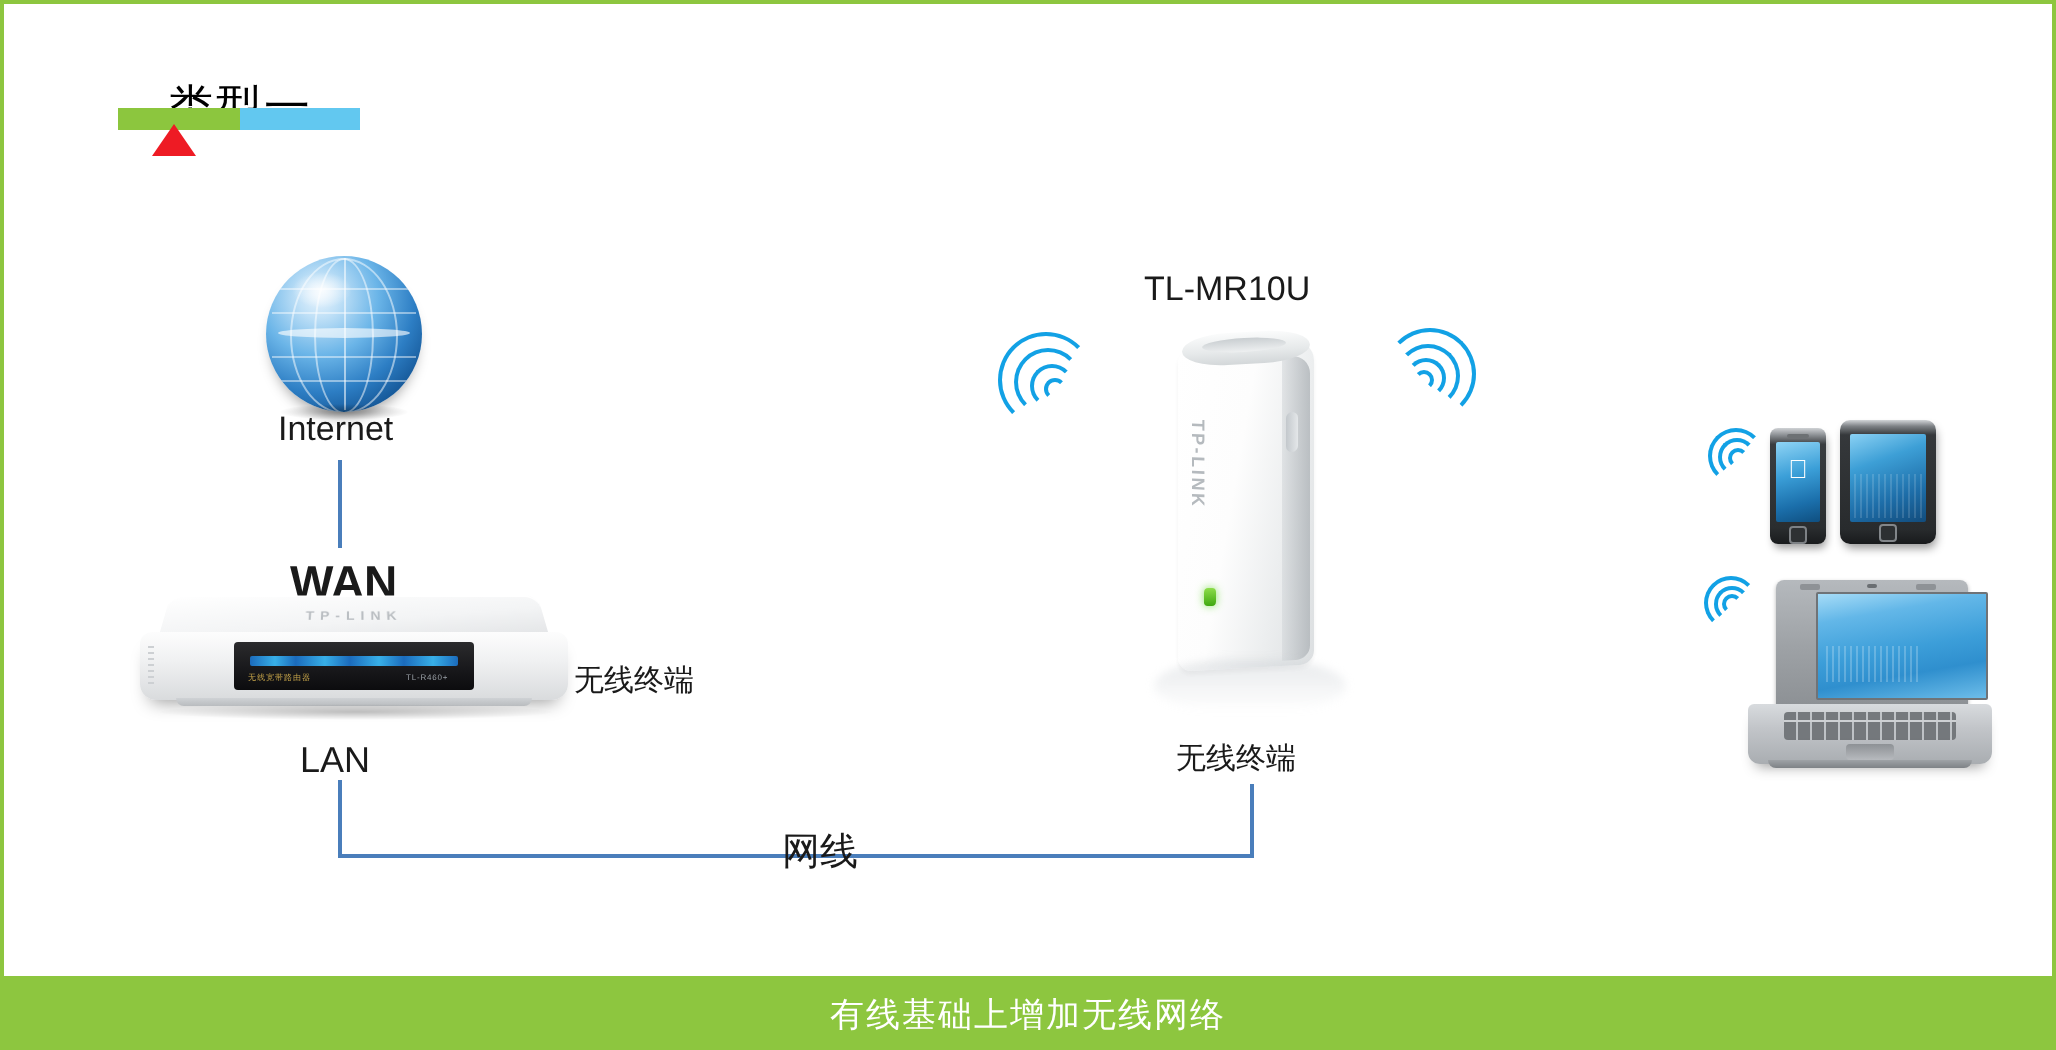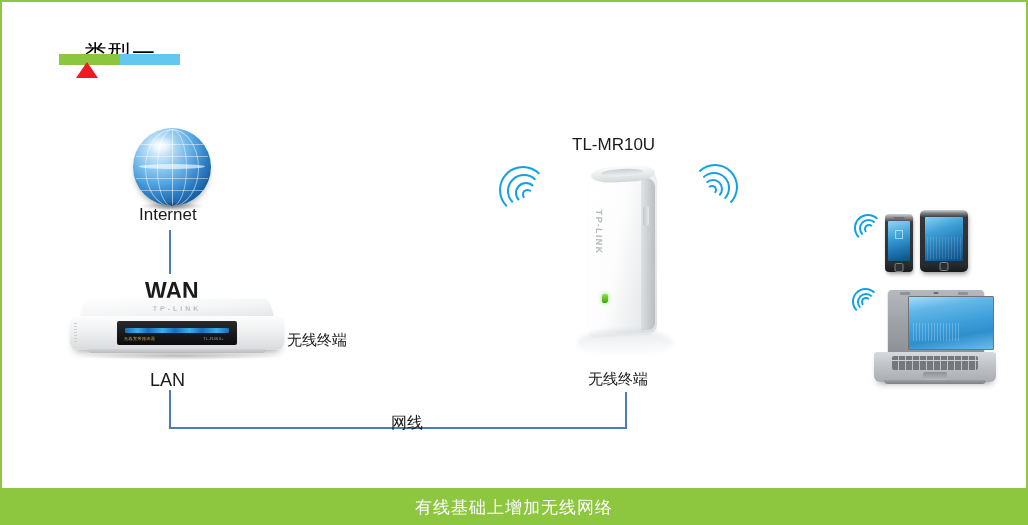--- a/index.html
+++ b/index.html
@@ -33,21 +33,21 @@
   }
 
   
   .lbl{position:absolute;white-space:nowrap;color:#1a1a1a;}
   .lbl-internet{left:137px;top:203px;font-size:17px;}
   .lbl-wan{left:143px;top:276px;font-size:23px;font-weight:bold;}
   .lbl-lan{left:148px;top:368px;font-size:18px;}
   .lbl-router{left:285px;top:329px;font-size:15px;}
   .lbl-mr10u{left:570px;top:133px;font-size:17px;}
   .lbl-port{left:586px;top:368px;font-size:15px;}
-  .lbl-cable{left:389px;top:411px;font-size:16px;}
+  .lbl-cable{left:389px;top:411px;font-size:19px;}
 
   
   .vline{position:absolute;background:#4a7ebb;width:2px;}
   .hline{position:absolute;background:#4a7ebb;height:2px;}
   .v-wan{left:167px;top:228px;height:44px;}
   .v-lan{left:167px;top:388px;height:38px;}
   .v-port{left:623px;top:390px;height:36px;}
   .h-cable{left:167px;top:425px;width:458px;}
 
   

